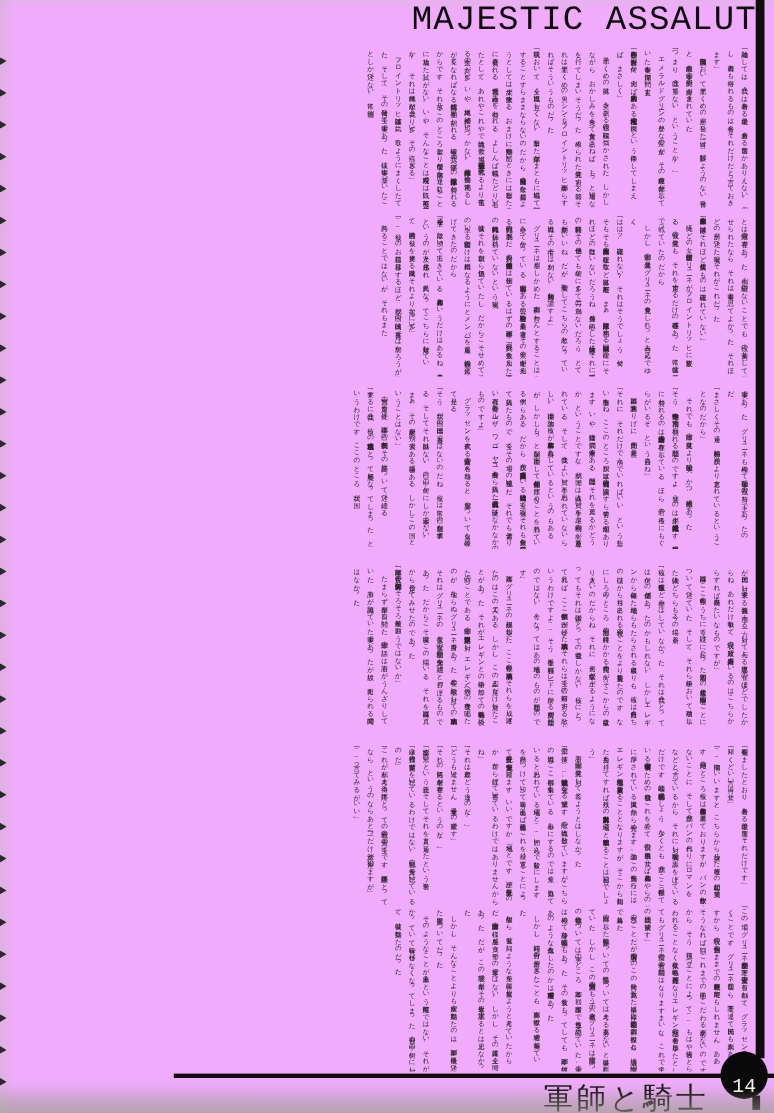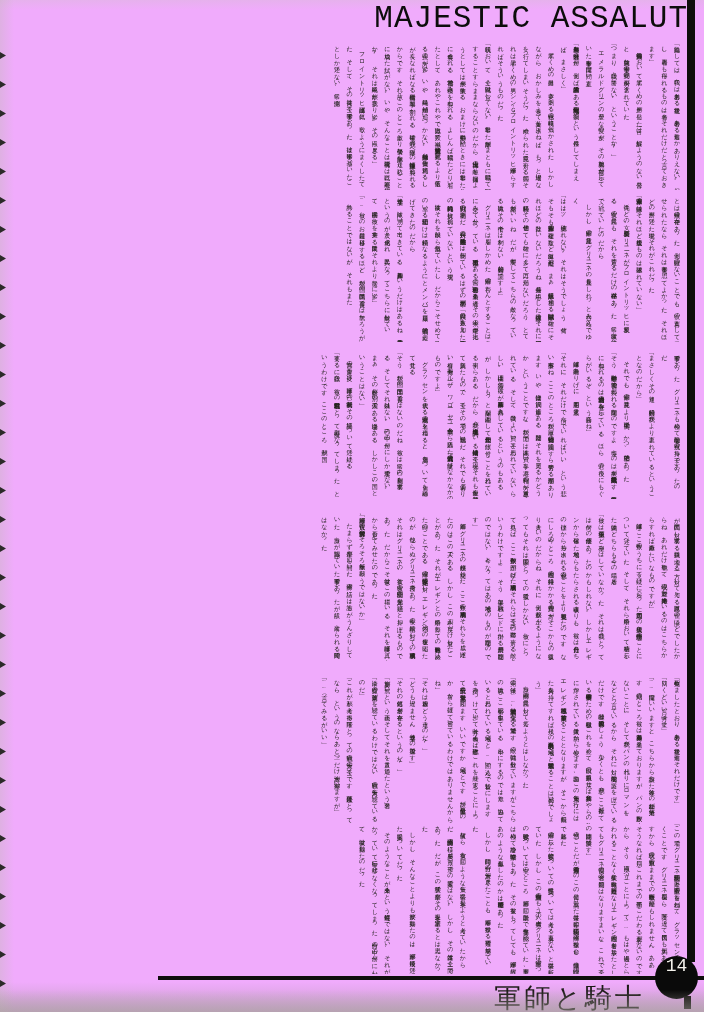--- a/index.html
+++ b/index.html
@@ -45,21 +45,21 @@
     position:absolute; left:696px; top:976px; width:8px; height:4px;
     background:#0f0e0d;
   }
   .footer-title{
     position:absolute; left:494px; top:980px;
     font-size:27px; letter-spacing:3px; color:#1c1a17; white-space:nowrap;
   }
   .page-badge{
     position:absolute; left:655px; top:956px; width:43px; height:43px;
     border-radius:50%; background:#0a0a0a;
-    display:flex; align-items:flex-start; justify-content:center;
+    display:flex; align-items:flex-end; justify-content:center;
   }
   .page-badge span{ color:#f4f2ec; font-size:18px; letter-spacing:0; }
   #scan-marks .mark{
     position:absolute; left:0; width:6px; height:7px; background:#2b2a28;
     clip-path:polygon(0 0, 100% 50%, 0 100%);
   }
   .bottom-shade{
     position:absolute; left:0; right:0; bottom:0; height:22px;
     background:linear-gradient(180deg, rgba(180,176,168,0), rgba(168,164,157,.55));
     pointer-events:none;

